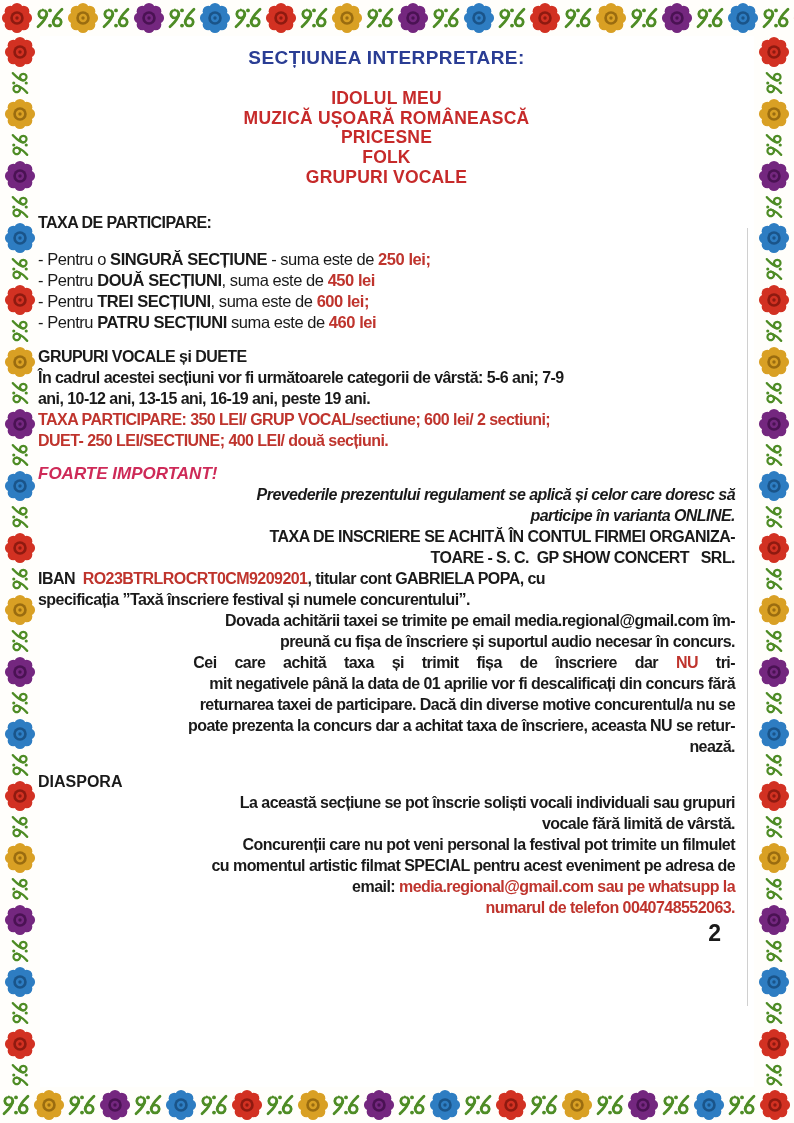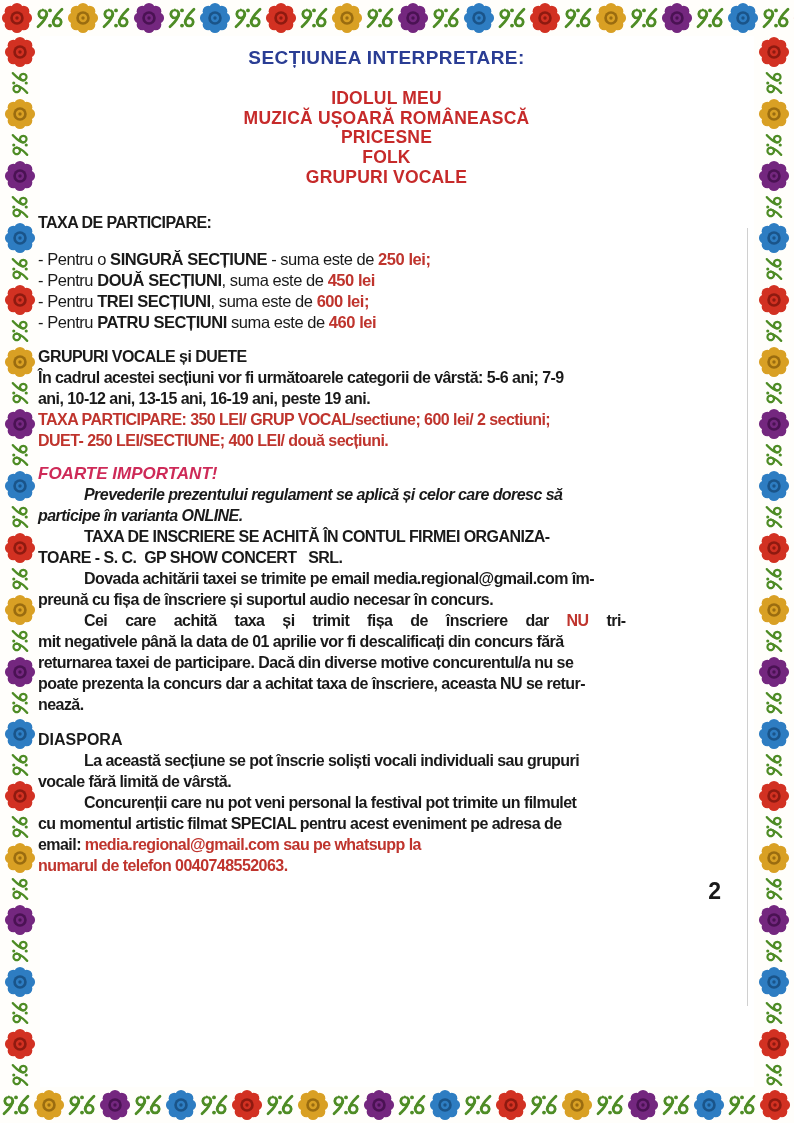--- a/index.html
+++ b/index.html
@@ -32,21 +32,21 @@
   .fee-list .pre{font-weight:400;}
   .fee-list b{font-weight:700;}
   .red{color:#bf342d;}
   .groups-h{margin-top:13px;font-size:16px;font-weight:700;line-height:21px;}
   p.body{margin:0;font-size:16px;font-weight:700;line-height:21px;
          letter-spacing:-0.55px;white-space:pre-line;}
   .fee-notice{margin-top:22px;color:#bf342d;}
   .imp-h{margin-top:13px;font-size:17px;font-weight:700;font-style:italic;
          color:#ce2a58;line-height:20px;letter-spacing:0;}
   .ital{font-style:italic;font-size:16.5px;letter-spacing:-0.3px;}
-  .ind{text-indent:46px;}
+  .ind{text-indent:46px;text-align:right;}
   .wide{word-spacing:14px;}
   .dia-h{margin-top:14px;font-size:16px;font-weight:700;line-height:21px;}
   .euro{margin-top:12px;}
   .pagenum{margin:2px 14px 0 0;text-align:right;font-size:23px;font-weight:700;}
   .right-rule{position:absolute;left:747px;top:228px;width:1px;height:778px;
               background:#aaaaaa;opacity:.55;}
 </style>
 </head>
 <body>
 
@@ -1917,20 +1917,22 @@
     <p class="body">În cadrul acestei secțiuni vor fi următoarele categorii de vârstă: 5-6 ani; 7-9
 ani, 10-12 ani, 13-15 ani, 16-19 ani, peste 19 ani.</p>
     <p class="body fee-notice">TAXA PARTICIPARE: 350 LEI/ GRUP VOCAL/sectiune; 600 lei/ 2 sectiuni;
 DUET- 250 LEI/SECTIUNE; 400 LEI/ două secțiuni.</p>
 
     <div class="imp-h">FOARTE IMPORTANT!</div>
     <p class="body ital ind">Prevederile prezentului regulament se aplică și celor care doresc să
 participe în varianta ONLINE.</p>
     <p class="body ind">TAXA DE INSCRIERE SE ACHITĂ ÎN CONTUL FIRMEI ORGANIZA-
 TOARE - S. C.&nbsp; GP SHOW CONCERT &nbsp; SRL.</p>
+    <p class="body"><span>IBAN&nbsp; </span><span class="red">RO23BTRLROCRT0CM9209201</span><span>, titular cont GABRIELA POPA, cu
+specificația ”Taxă înscriere festival și numele concurentului”.</span></p>
     <p class="body ind">Dovada achitării taxei se trimite pe email media.regional@gmail.com îm-
 preună cu fișa de înscriere și suportul audio necesar în concurs.</p>
     <p class="body ind"><span class="wide">Cei care achită taxa și trimit fișa de înscriere dar </span><span class="red wide">NU</span><span class="wide"> tri-</span><span>
 mit negativele până la data de 01 aprilie vor fi descalificați din concurs fără
 returnarea taxei de participare. Dacă din diverse motive concurentul/a nu se
 poate prezenta la concurs dar a achitat taxa de înscriere, aceasta NU se retur-
 nează.</span></p>
 
     <div class="dia-h">DIASPORA</div>
     <p class="body ind">La această secțiune se pot înscrie soliști vocali individuali sau grupuri

